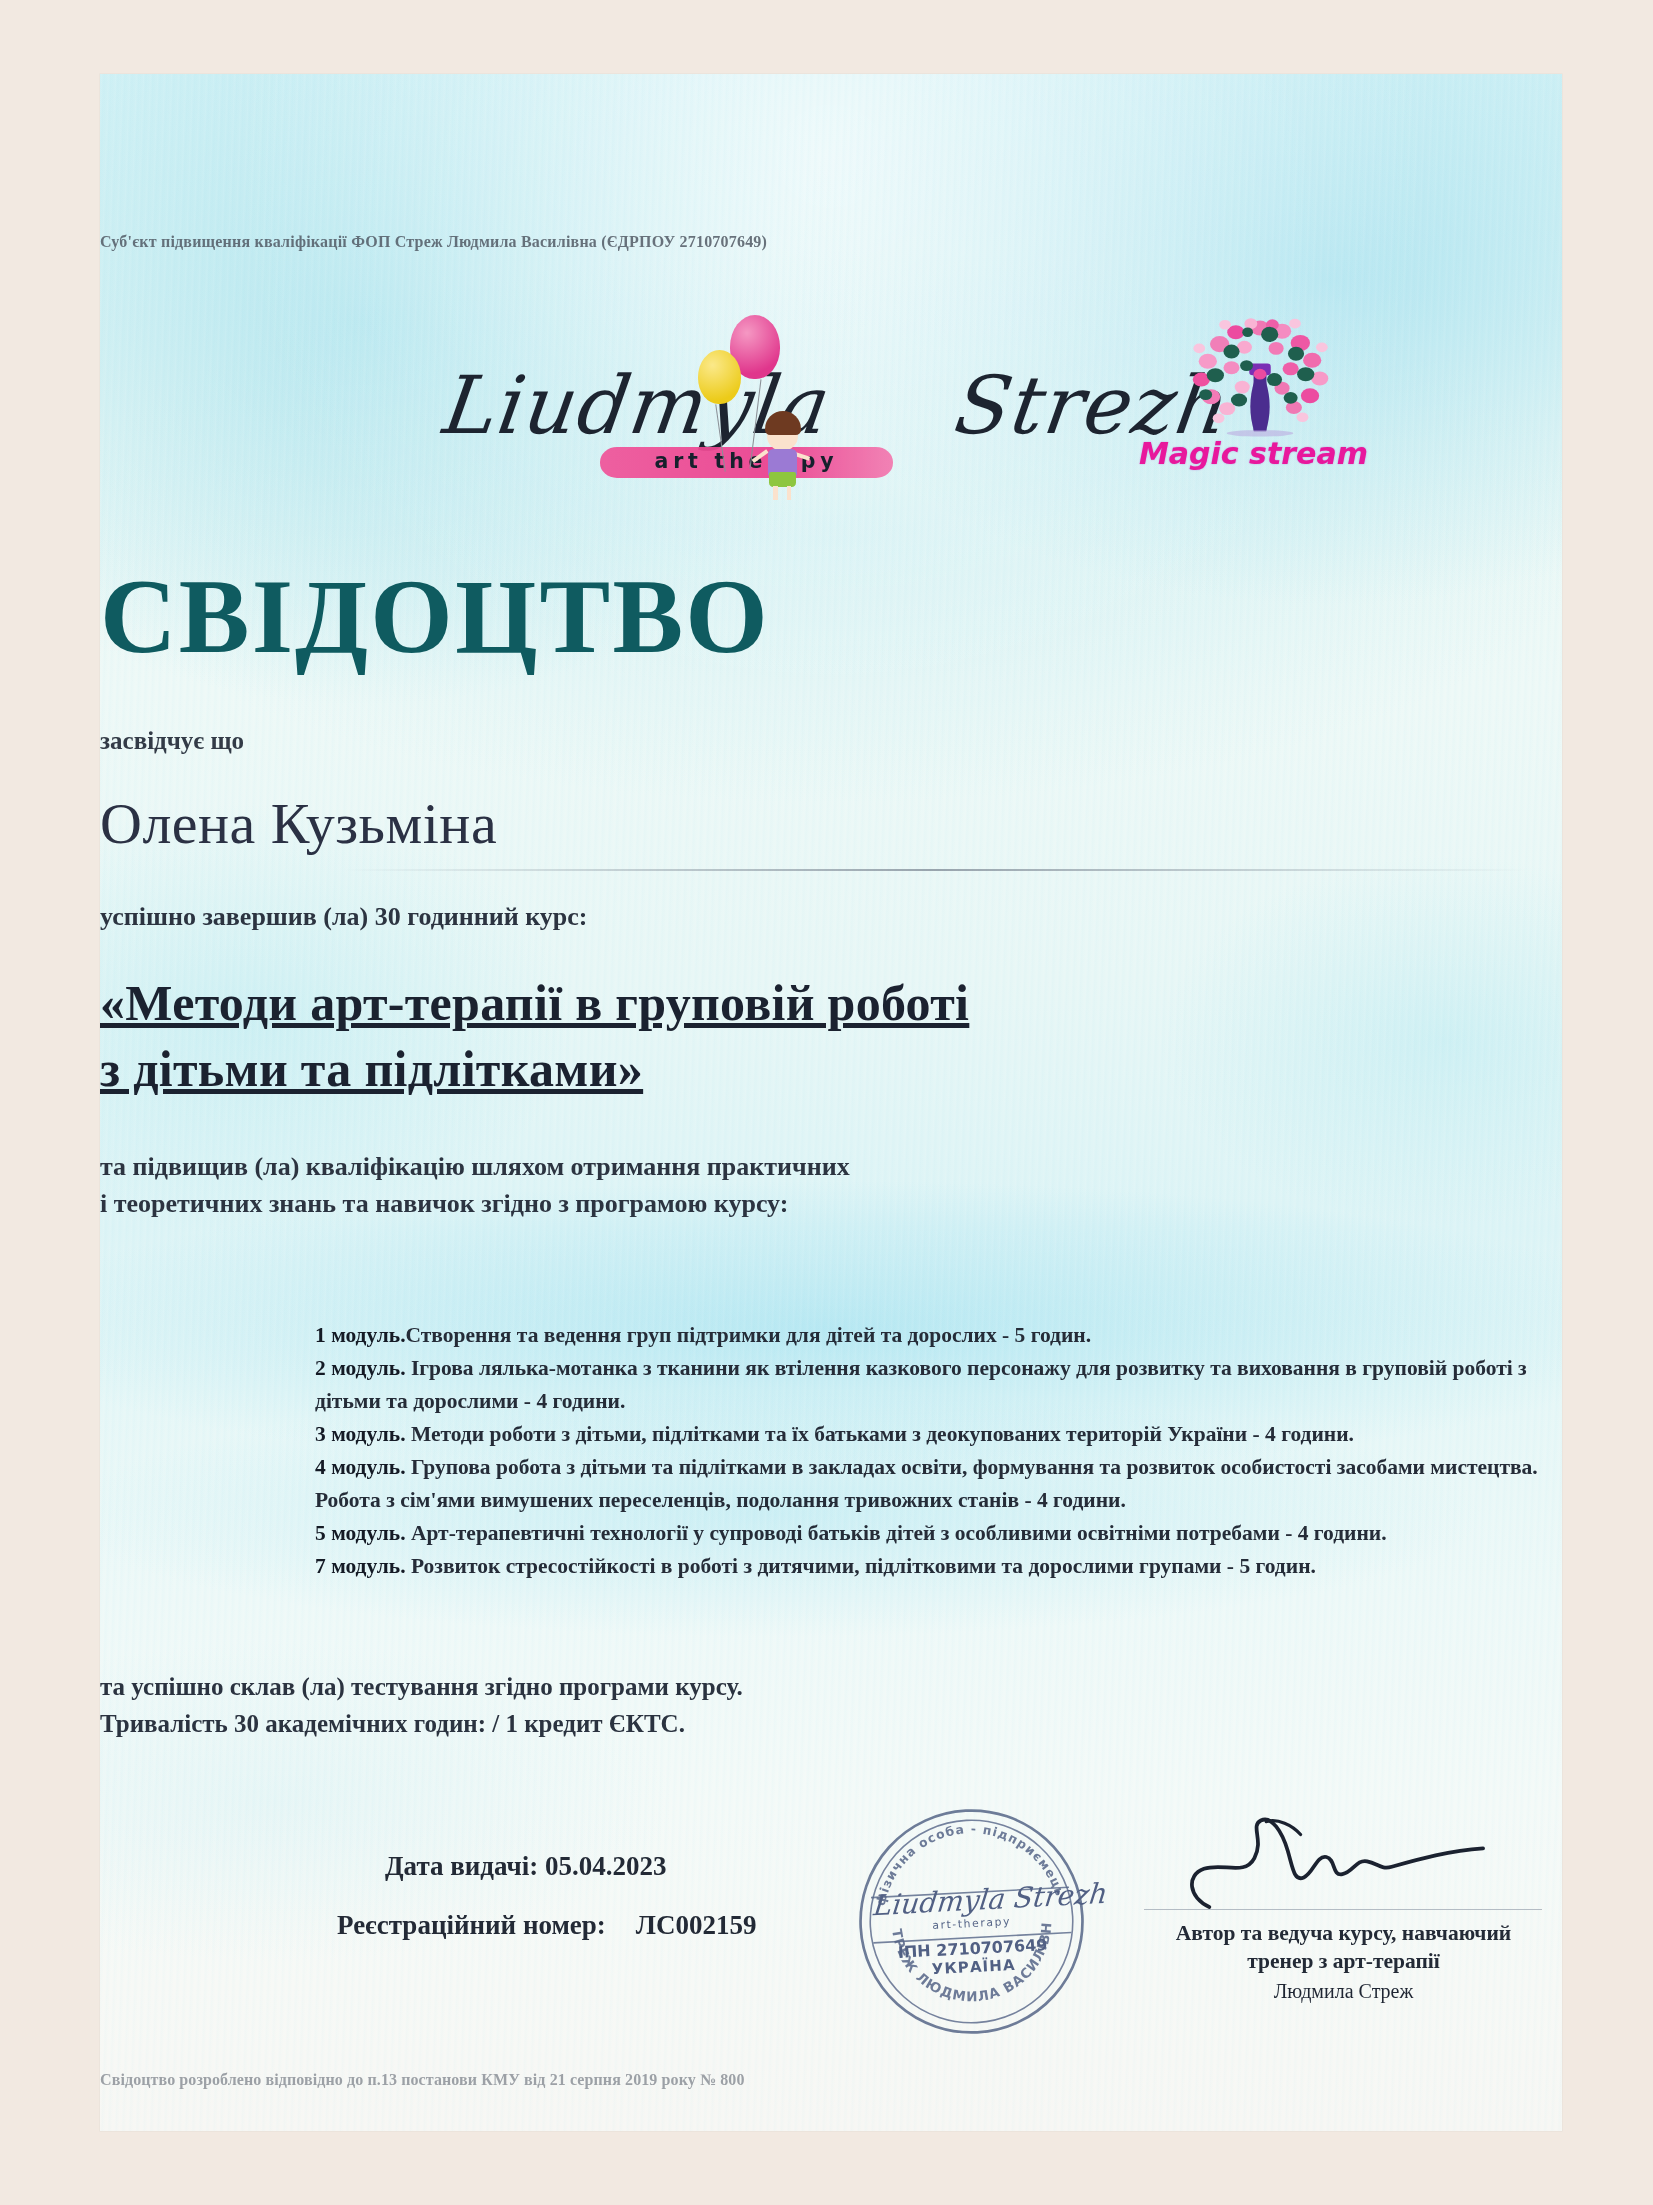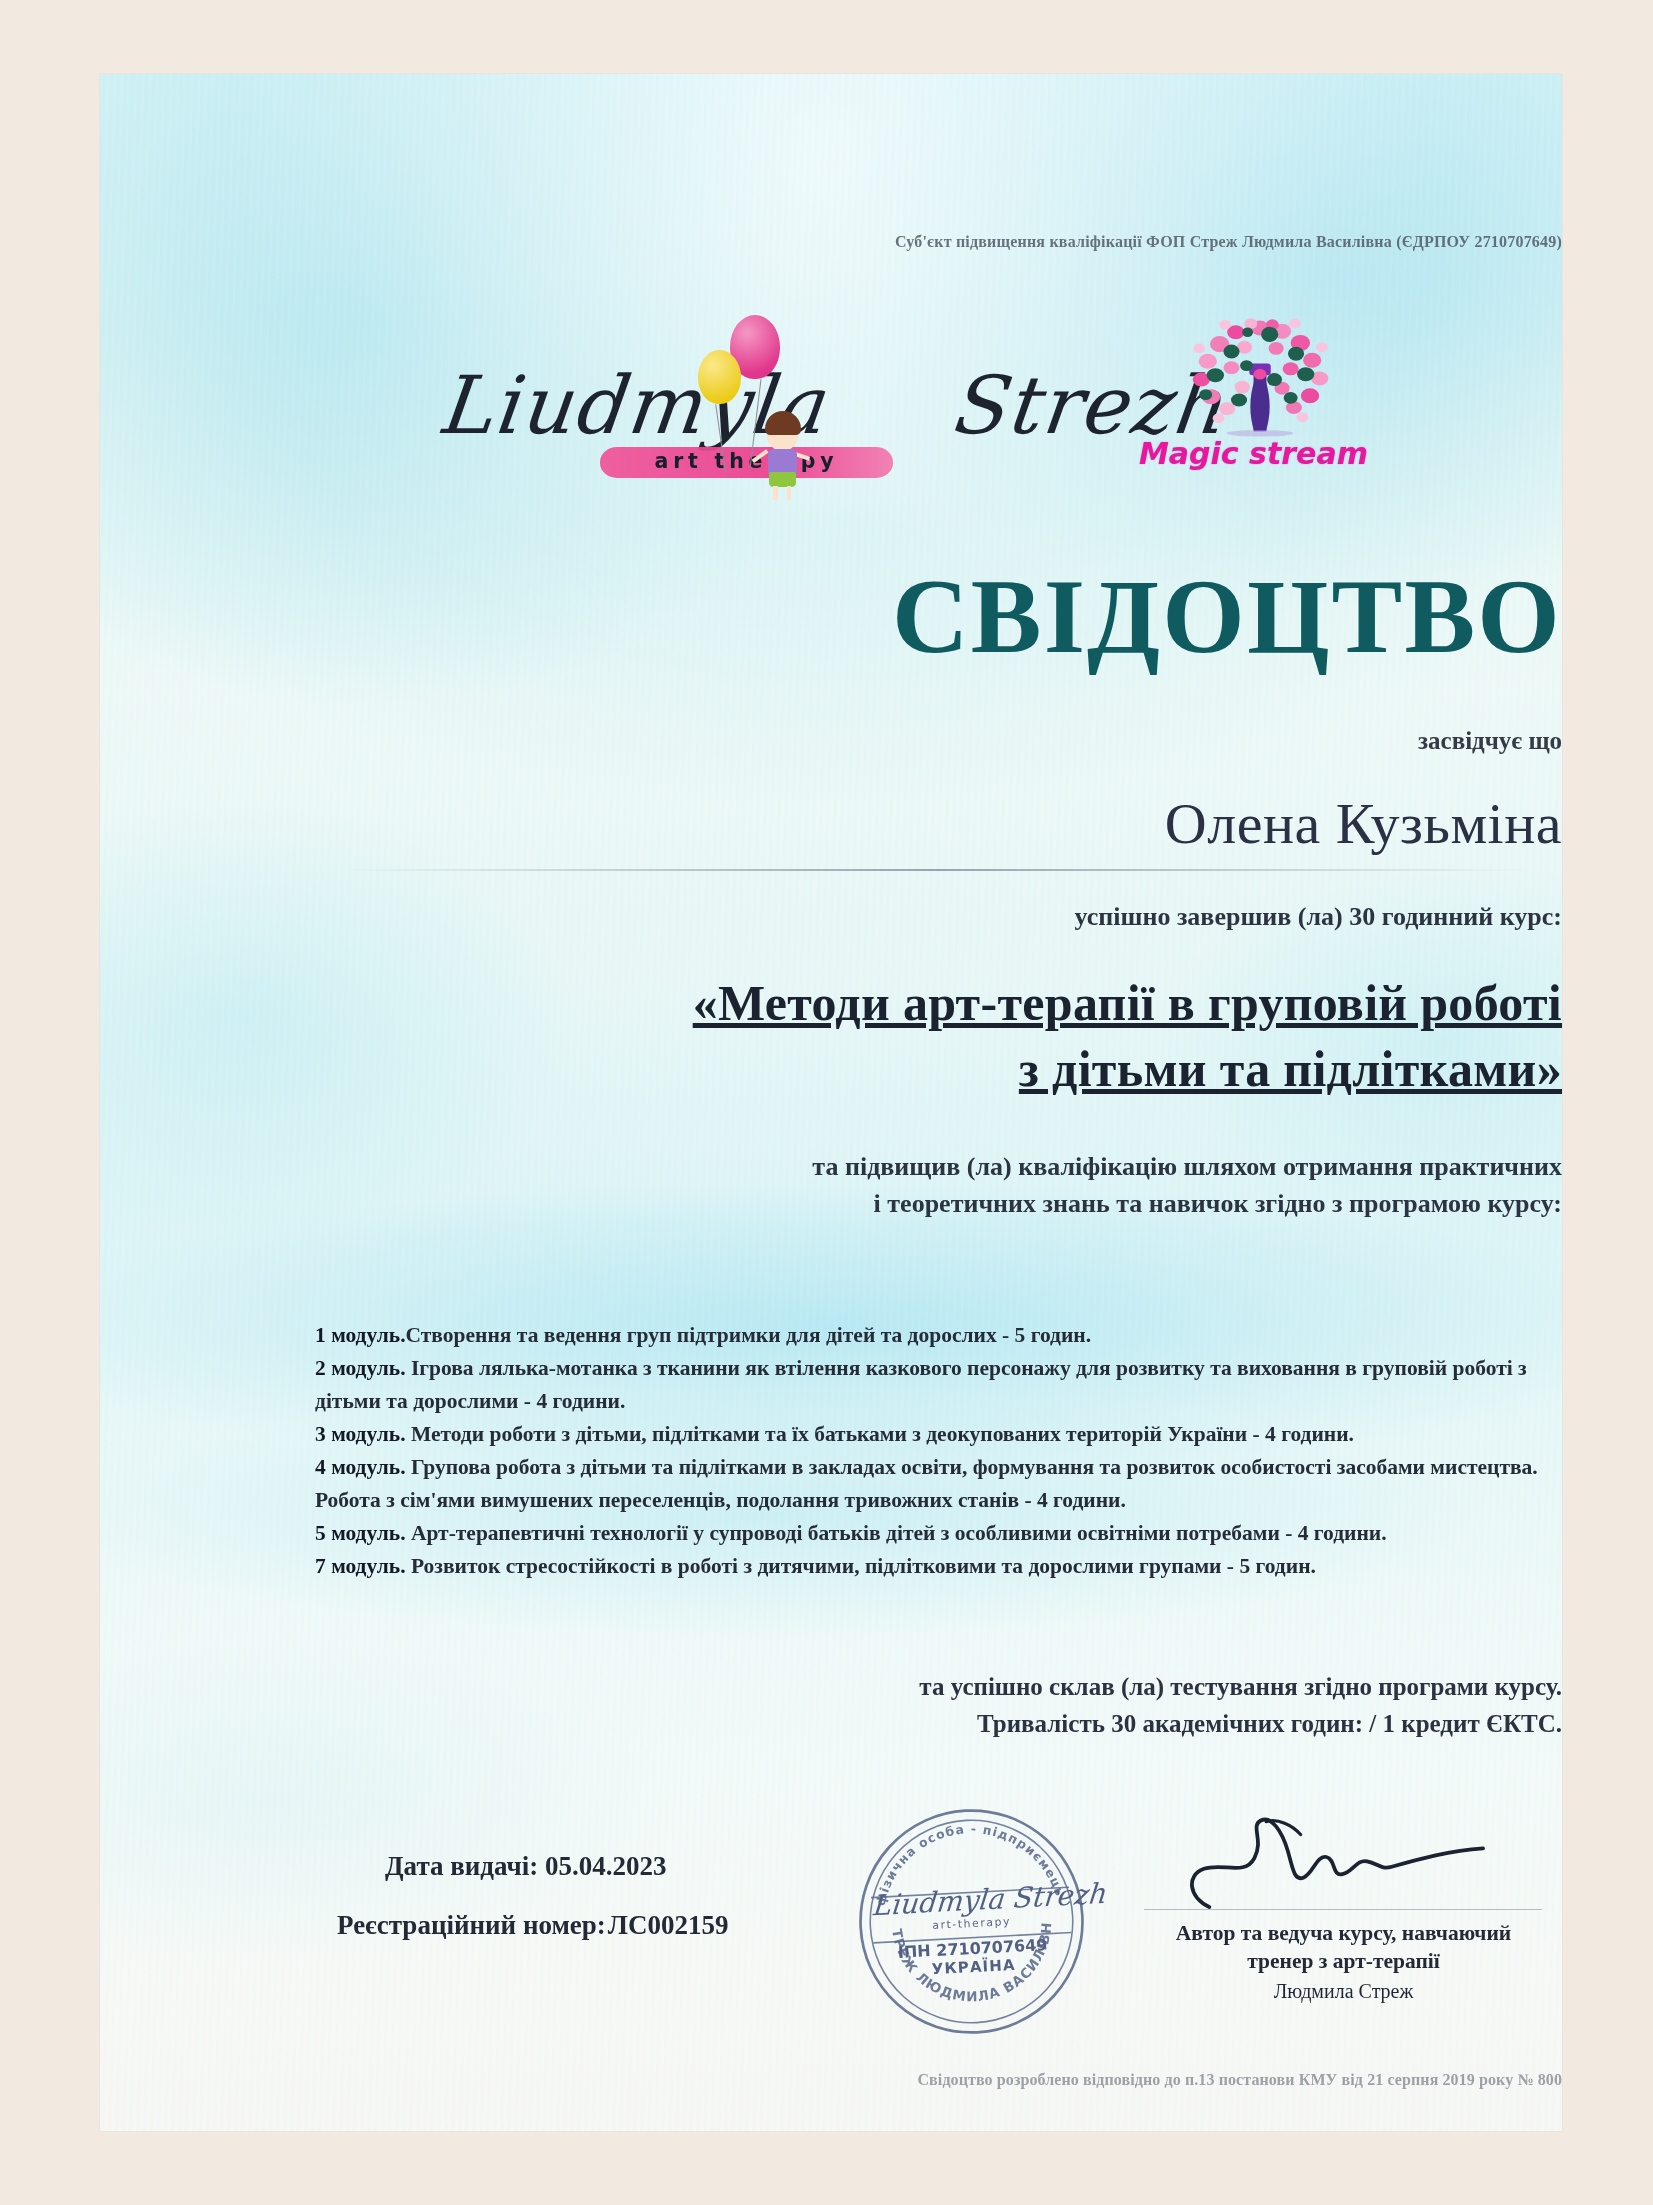--- a/index.html
+++ b/index.html
@@ -35,21 +35,21 @@
   #cert-texture{
     position:absolute;inset:0;
     background:repeating-linear-gradient(92deg,
       rgba(255,255,255,0) 0px, rgba(255,255,255,.06) 1.6px,
       rgba(140,215,232,.045) 3.8px, rgba(255,255,255,0) 7px);
     pointer-events:none;
   }
 
   
   .tx{position:absolute;color:#2b3340;}
-  .ctr{text-align:right;left:0;width:100%;}
+  .ctr{text-align:left;left:0;width:100%;}
 
   #issuer-line{
     top:159px;font-size:16px;letter-spacing:0.2px;
     color:#4d5560;font-weight:700;opacity:.82;
   }
 
   
   #brand-logo{position:absolute;left:345px;top:237px;width:662px;height:178px;}
   #brand-script{
     position:absolute;left:0;top:48px;width:100%;
@@ -134,21 +134,21 @@
     font-size:21.5px;line-height:1.50;color:#252c38;font-weight:600;
   }
   #modules .mod{margin:0 0 1.1px 0;text-align:left;}
   #modules .mod b{font-weight:800;color:#141a25;}
 
   #exam-text{top:1595px;font-size:25px;font-weight:700;color:#2b3340;line-height:1.46;}
 
   
   #issue-date{position:absolute;left:285px;top:1777px;font-size:27px;font-weight:700;color:#232a36;}
   #reg-number{position:absolute;left:237px;top:1836px;font-size:27px;font-weight:700;color:#232a36;}
-  #reg-number .val{margin-left:2px;text-align:right;}
+  #reg-number .val{margin-left:30px;text-align:right;}
 
   
   #stamp{
     position:absolute;left:753px;top:1729px;width:237px;height:237px;
     transform:rotate(-3deg);opacity:.82;
   }
   #stamp-svg{position:absolute;inset:0;}
   #stamp-sig{
     position:absolute;left:21.5px;top:81px;width:194px;text-align:center;
     font-family:"DejaVu Serif", serif;font-style:italic;font-size:28px;

